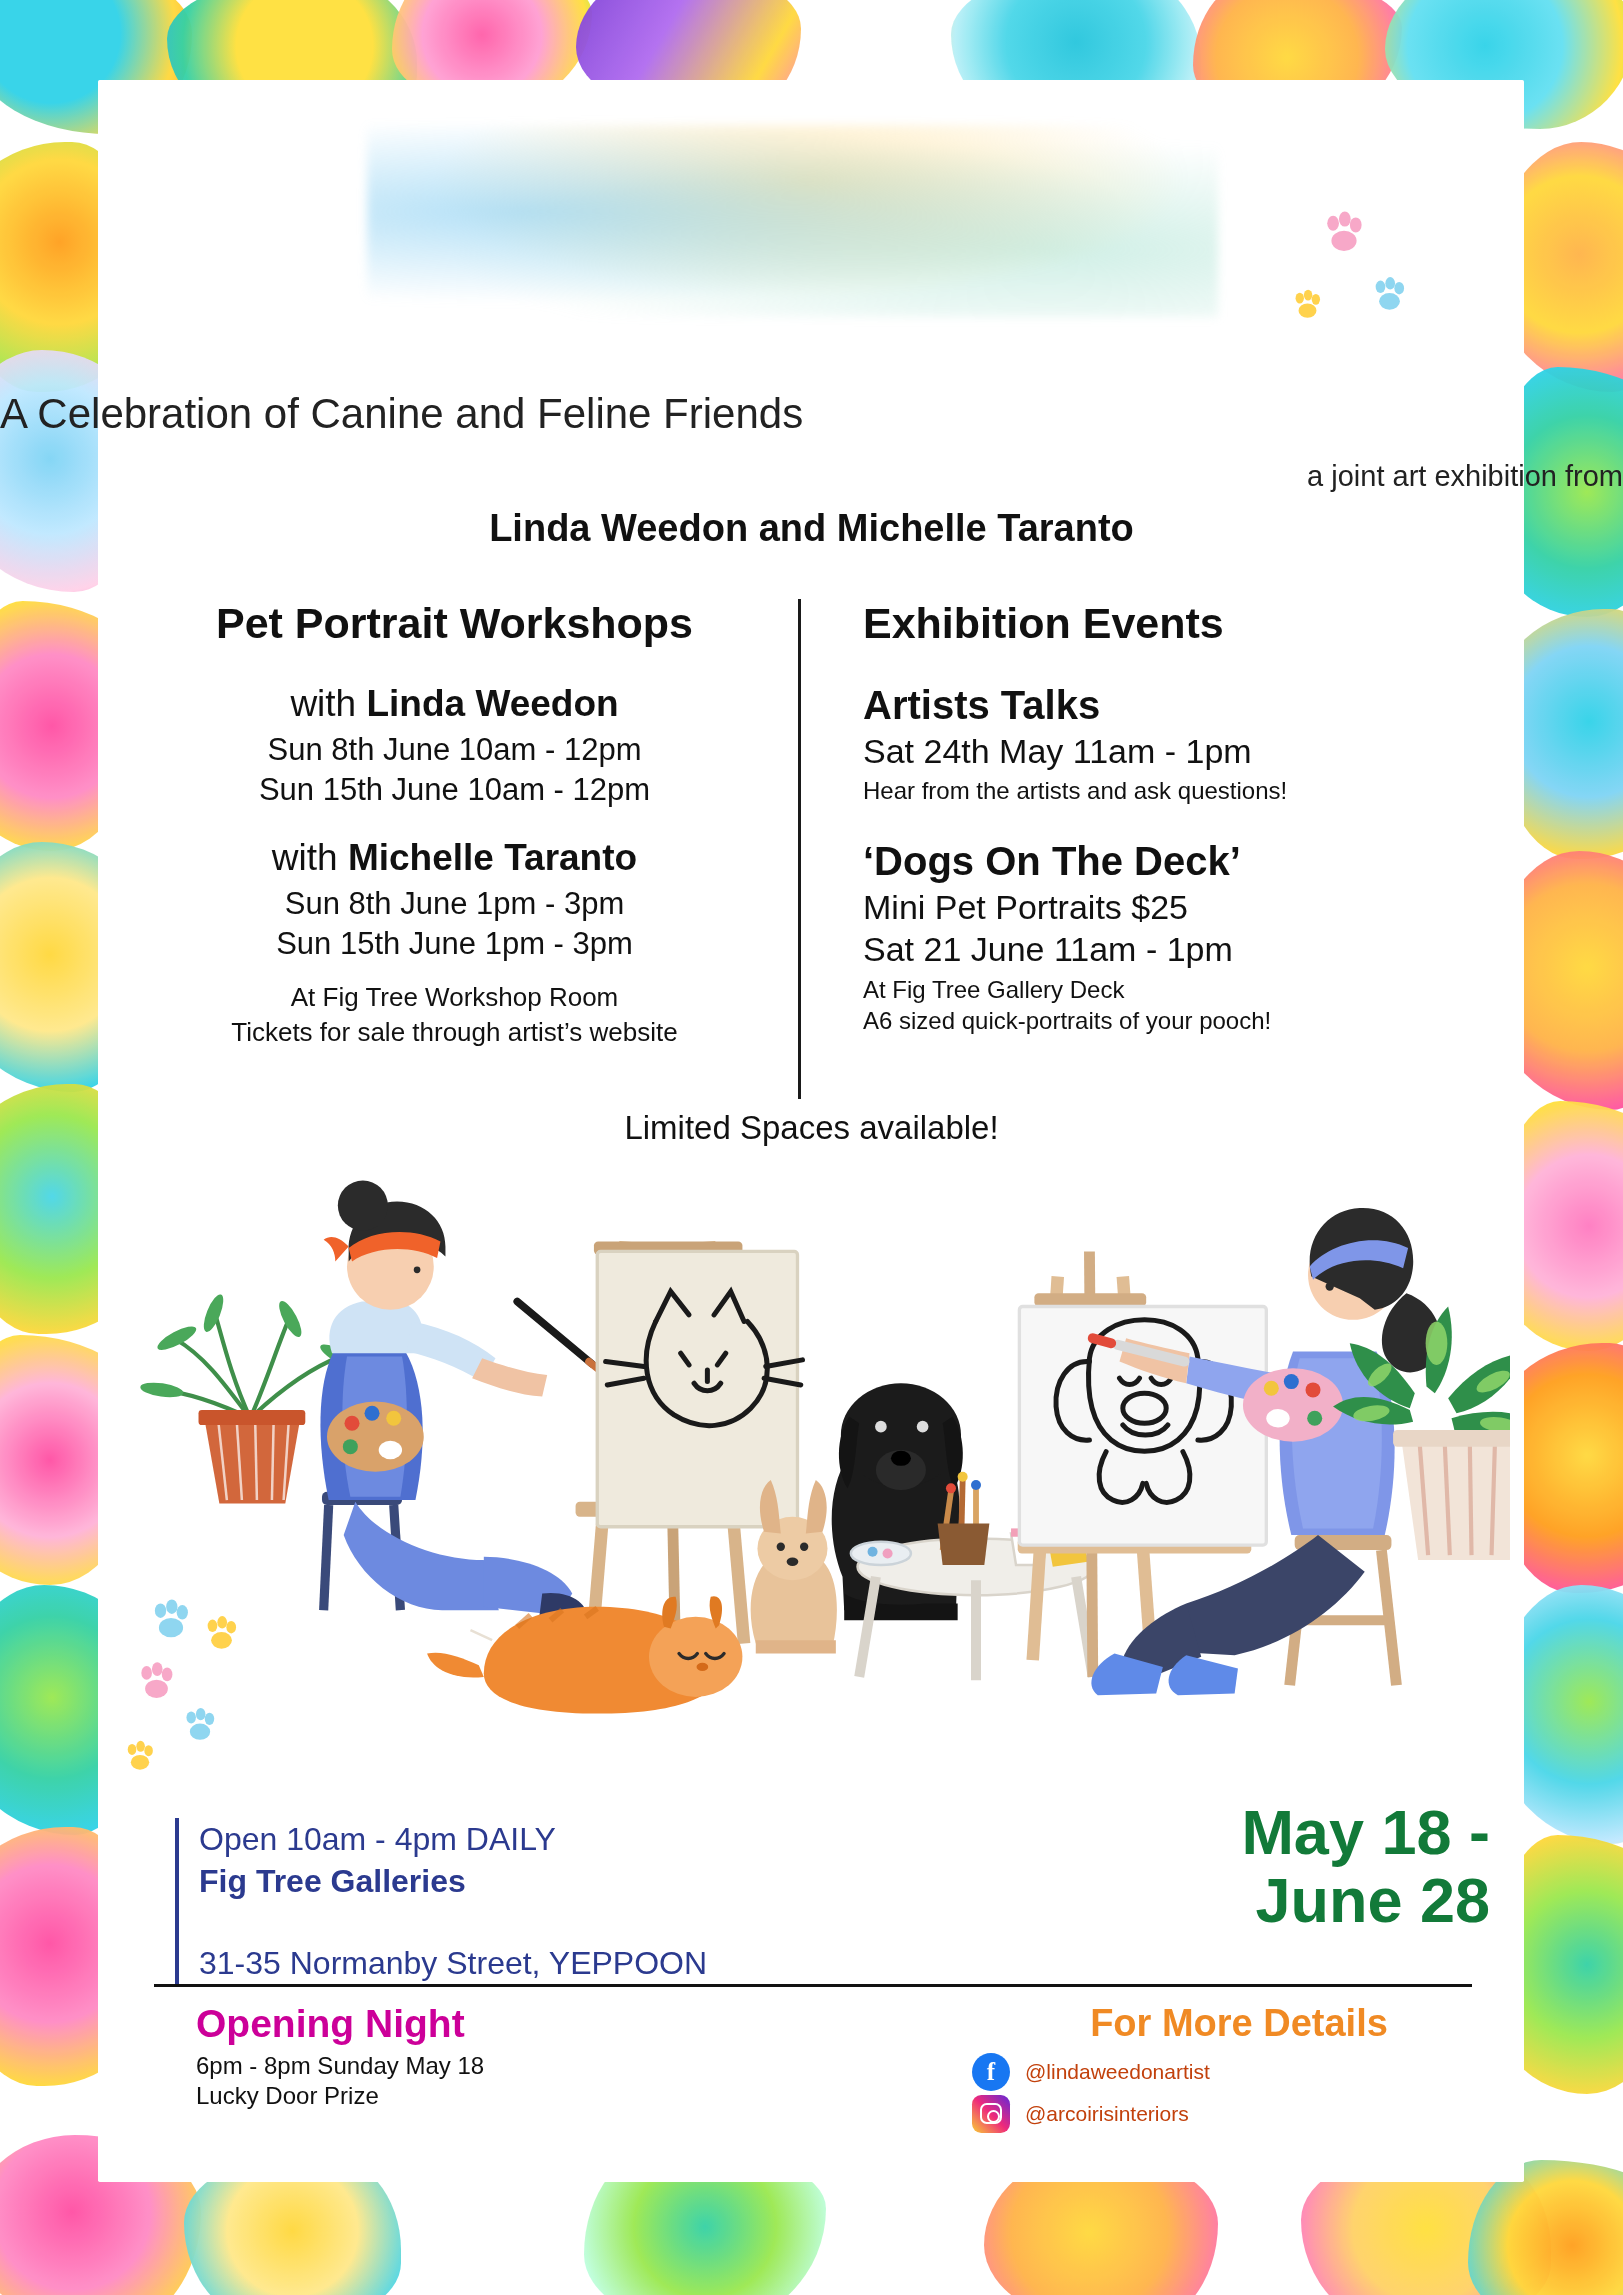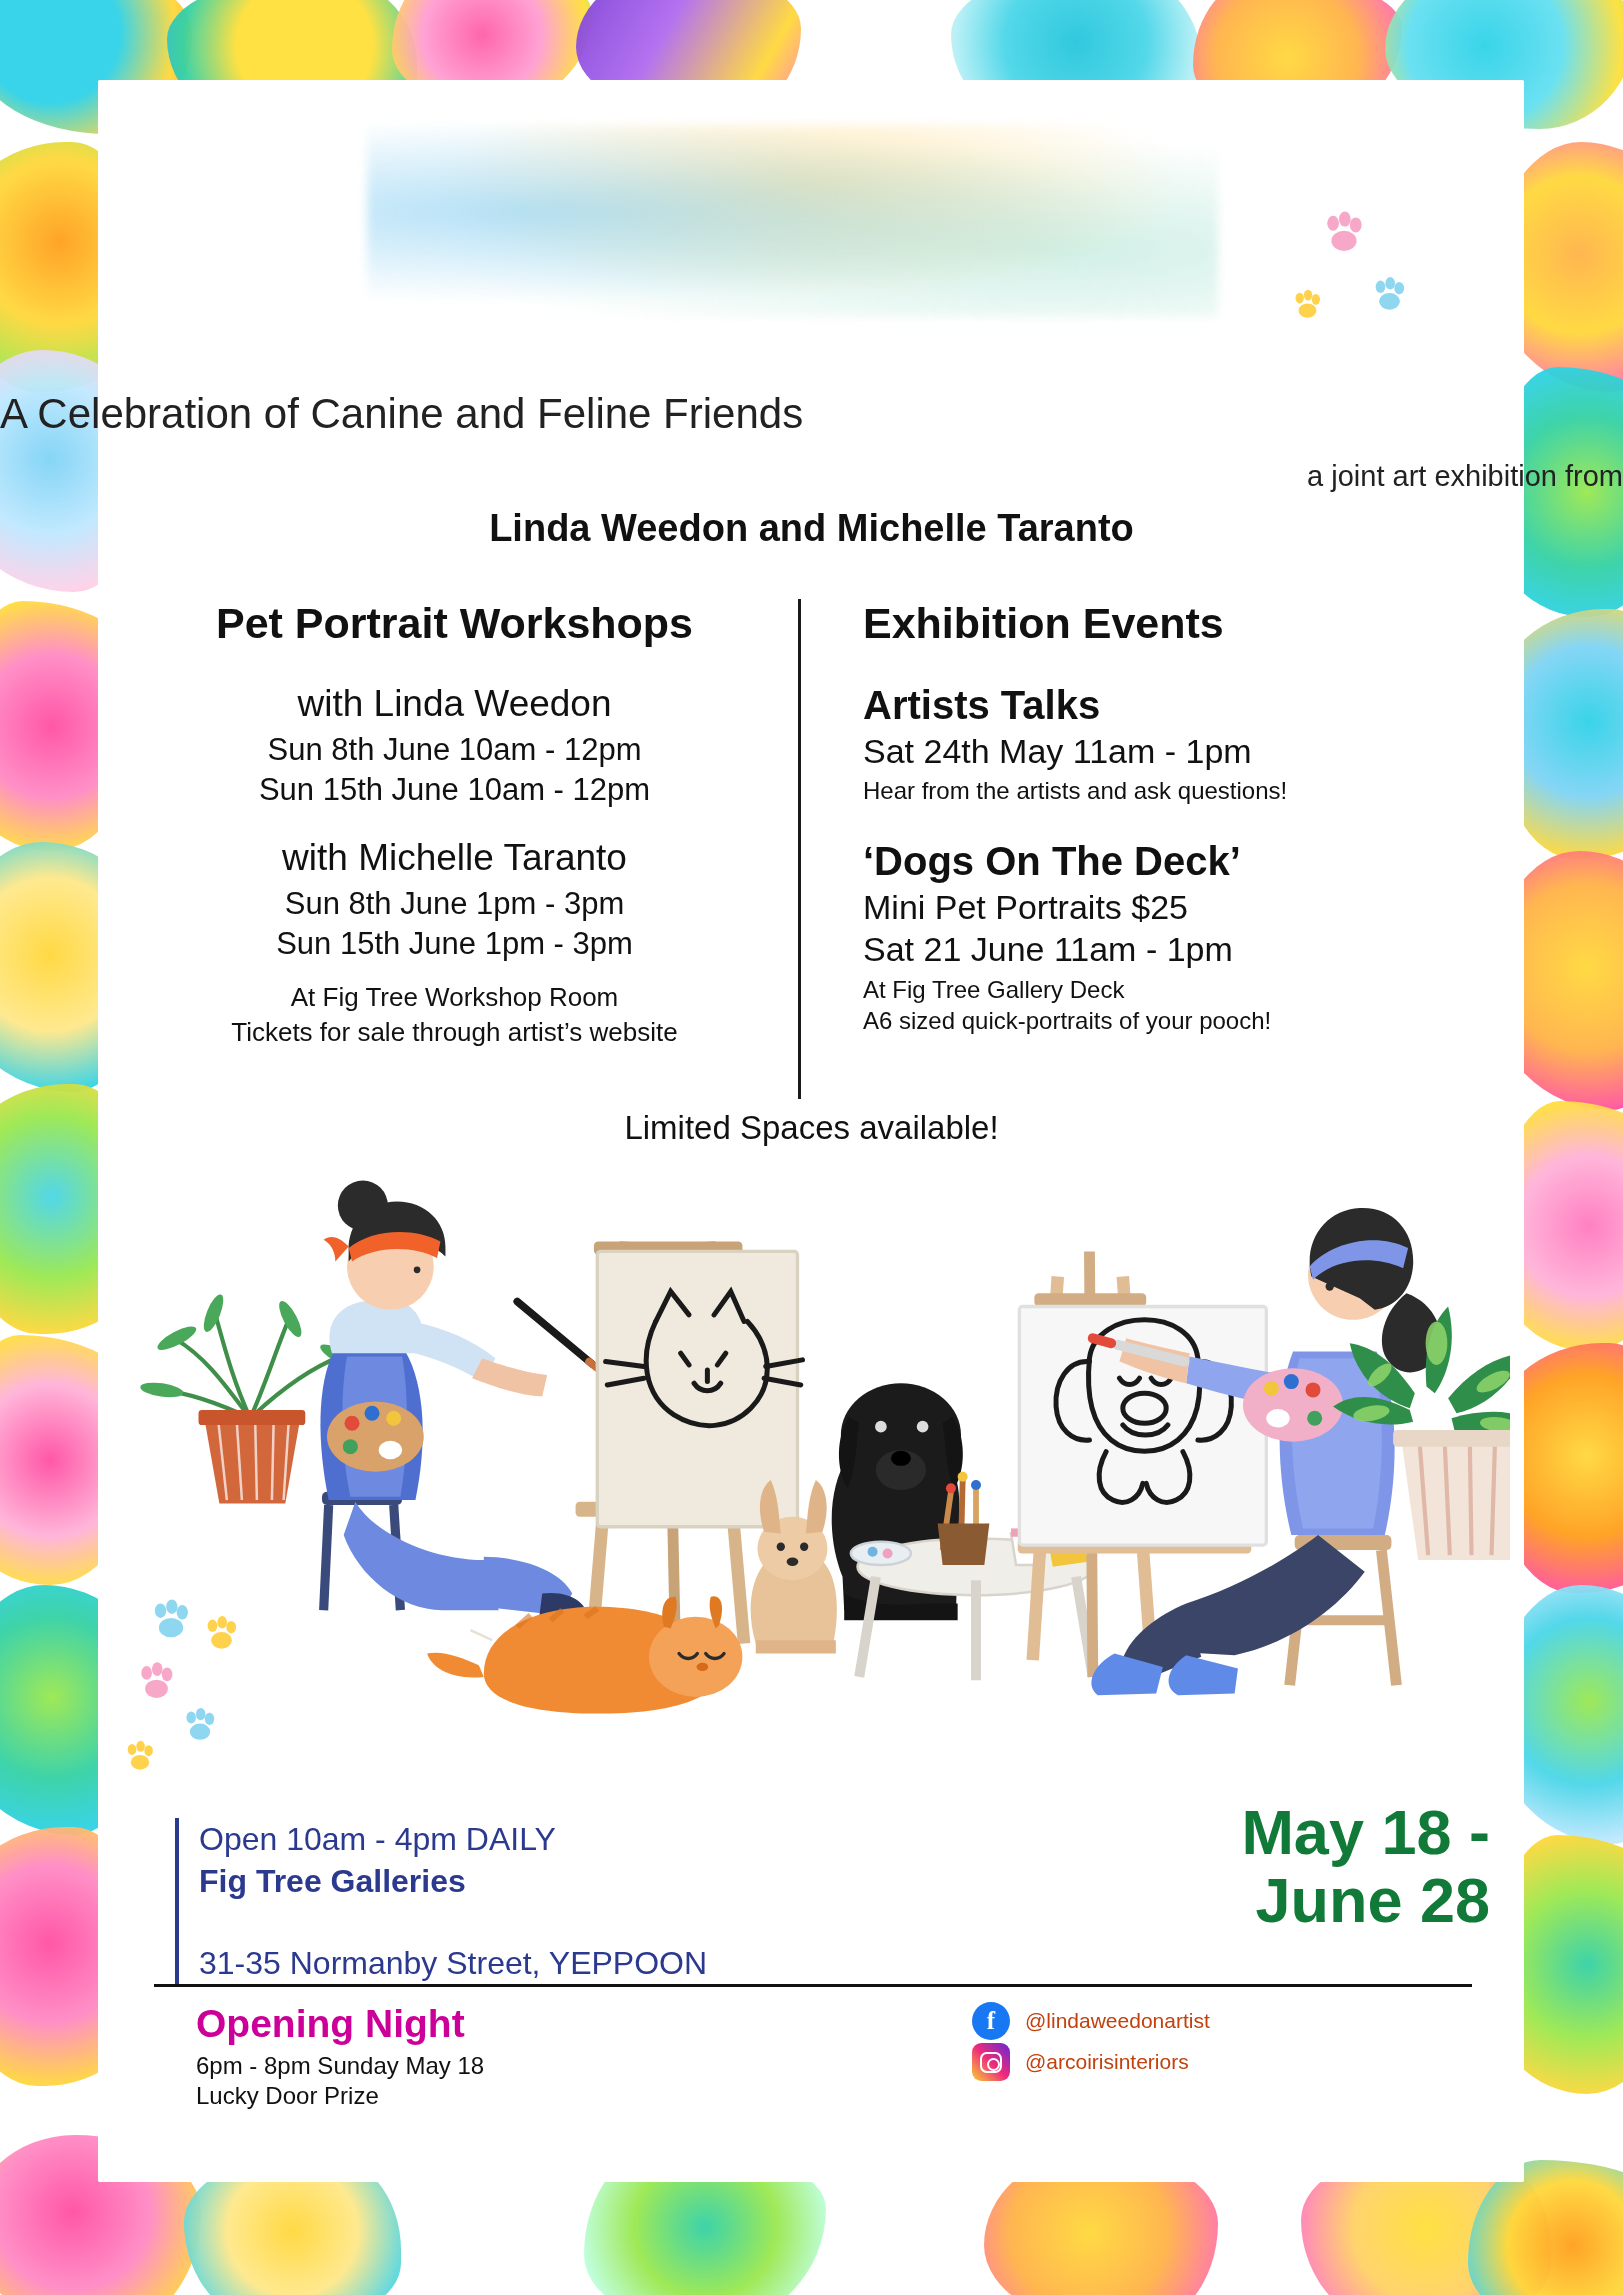--- a/index.html
+++ b/index.html
@@ -109,21 +109,21 @@
     font-size: 43px;
     font-weight: 700;
     color: #111;
     margin: 0 0 35px 0;
   }
   .ws-title {
     font-size: 37px;
     margin: 0 0 5px 0;
     color: #111;
   }
-  .ws-title b { font-weight: 400; }
+  .ws-title b { font-weight: 700; }
   .ws-line {
     font-size: 31px;
     color: #111;
     line-height: 1.28;
   }
   .ws-gap { height: 28px; }
   .ws-note {
     font-size: 26px;
     color: #111;
     line-height: 1.32;
@@ -686,20 +686,21 @@
 
   <div class="hr-bottom"></div>
 
   <div class="opening">
     <div class="oh">Opening Night</div>
     <div class="ol">6pm - 8pm Sunday May 18</div>
     <div class="ol">Lucky Door Prize</div>
   </div>
 
   <div class="details">
+    <div class="dh">For More Details</div>
     <div class="social-row">
       <span class="ic fb">f</span>
       <span class="handle">@lindaweedonartist</span>
     </div>
     <div class="social-row">
       <span class="ic ig"></span>
       <span class="handle">@arcoirisinteriors</span>
     </div>
   </div>
 

